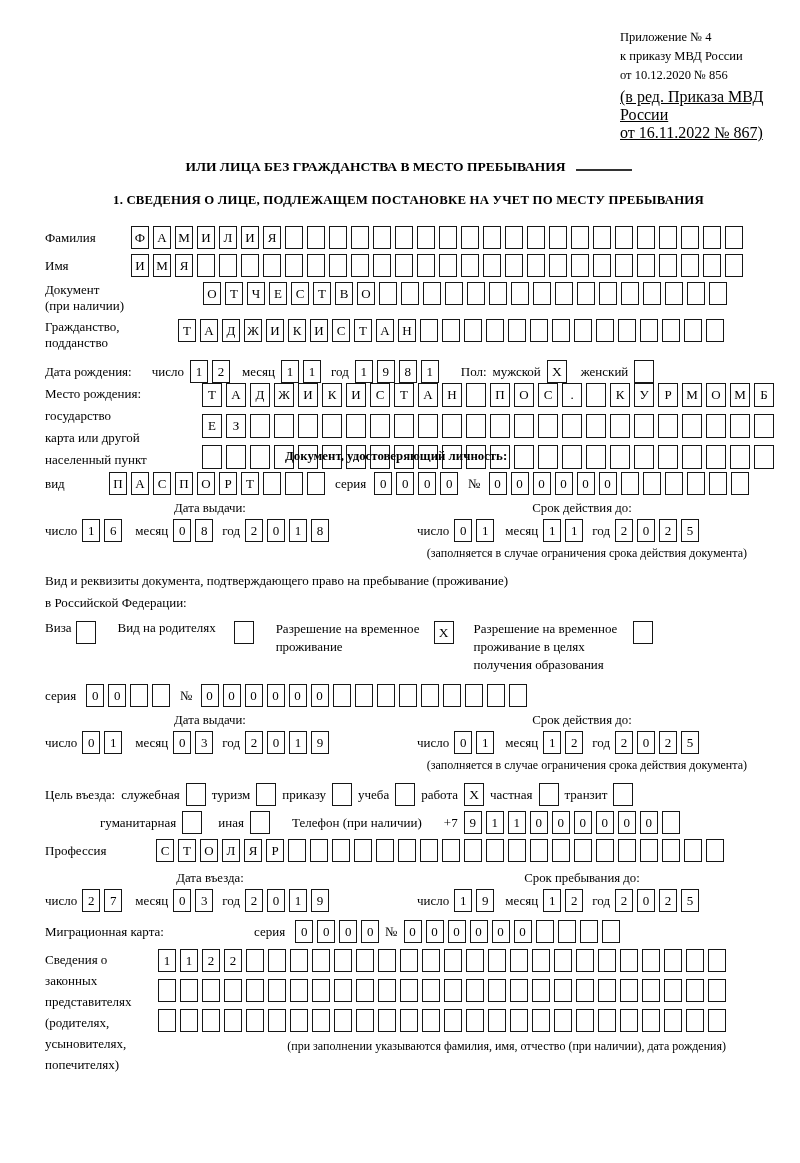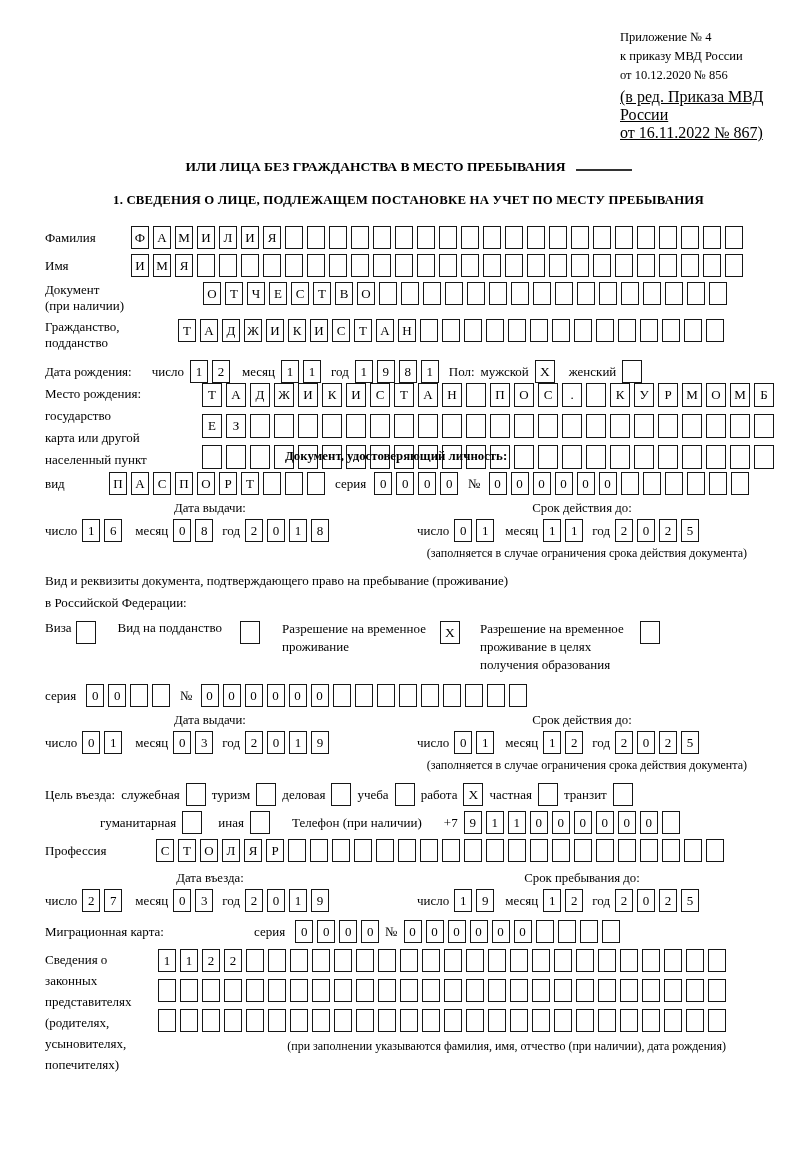--- a/index.html
+++ b/index.html
@@ -225,21 +225,21 @@
         <span class="cell">1</span>
         <span class="cell">1</span>
       </span>
     <span class="lbl" style="margin-left:4px;">год</span>
     <span class="cells">
         <span class="cell">1</span>
         <span class="cell">9</span>
         <span class="cell">8</span>
         <span class="cell">1</span>
       </span>
-    <span class="lbl" style="margin-left:4px;">Пол:</span>
+    <span class="lbl" style="margin-left:16px;">Пол:</span>
     <span class="lbl">мужской</span>
     <span class="cb">X</span>
     <span class="lbl" style="margin-left:8px;">женский</span>
     <span class="cb"></span>
   </div>
 
   <div class="frow top" style="margin-top:0;">
     <span class="lbl w157" style="line-height:22px;">
       <span>Место рождения:</span><br>
       <span>государство</span><br>
@@ -417,21 +417,21 @@
   <div class="note">(заполняется в случае ограничения срока действия документа)</div>
 
   <div class="plain">
     <div>Вид и реквизиты документа, подтверждающего право на пребывание (проживание)</div>
     <div>в Российской Федерации:</div>
   </div>
 
   <div class="frow permits">
     <span>Виза</span>
     <span class="cb" style="margin-left:4px;"></span>
-    <span style="margin-left:22px;">Вид на подданство</span>
+    <span style="margin-left:22px;">Вид на родителях</span>
     <span class="cb" style="margin-left:18px;"></span>
     <span class="c2" style="margin-left:22px;">
       <span>Разрешение на временное</span><br>
       <span>проживание</span>
     </span>
     <span class="cb" style="margin-left:14px;">X</span>
     <span class="c2" style="margin-left:20px;">
       <span>Разрешение на временное</span><br>
       <span>проживание в целях</span><br>
       <span>получения образования</span>
@@ -514,21 +514,21 @@
     </div>
   </div>
   <div class="note">(заполняется в случае ограничения срока действия документа)</div>
 
   <div class="frow purpose-row" style="margin-top:10px;">
     <span class="lbl">Цель въезда:</span>
     <span class="lbl">служебная</span>
     <span class="cb"></span>
     <span class="lbl">туризм</span>
     <span class="cb"></span>
-    <span class="lbl">деловая</span>
+    <span class="lbl">приказу</span>
     <span class="cb"></span>
     <span class="lbl">учеба</span>
     <span class="cb"></span>
     <span class="lbl">работа</span>
     <span class="cb">X</span>
     <span class="lbl">частная</span>
     <span class="cb"></span>
     <span class="lbl">транзит</span>
     <span class="cb"></span>
   </div>

